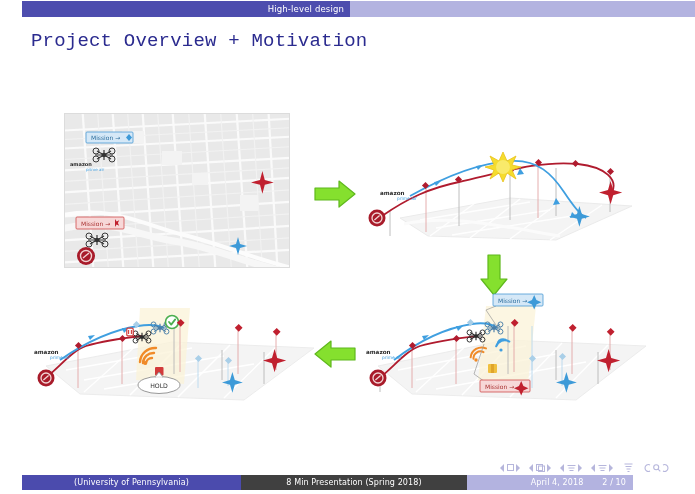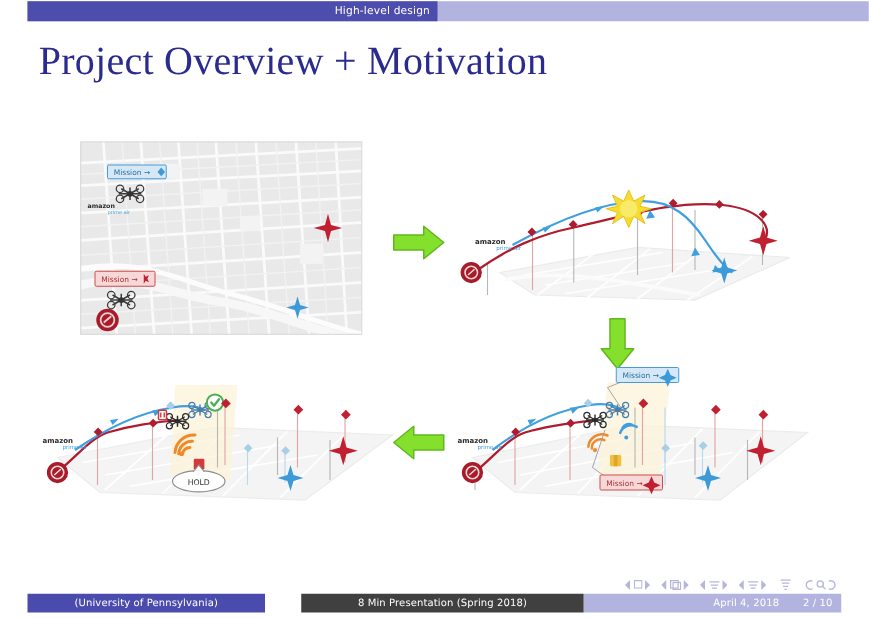--- a/index.html
+++ b/index.html
@@ -13,36 +13,36 @@
   
   .headbar{position:absolute;left:22px;top:1px;width:651px;height:16px;background:#b3b3e0;padding-left:46px;}
   .headbar-dark{position:absolute;left:0;top:0;width:328px;height:16px;background:#4d4dae;}
   .headbar-title{
     position:absolute;right:6px;top:1px;color:#ffffff;font-size:8.5px;
     letter-spacing:.15px;line-height:14px;white-space:nowrap;
   }
 
   
   .frametitle{
-    position:absolute;left:31px;top:30px;color:#2b2b8f;font-size:32px;
-    font-family:Liberation Serif, serif;
+    position:absolute;left:31px;top:30px;color:#2b2b8f;font-size:19px;
+    font-family:Liberation Mono, monospace;
     font-weight:400;letter-spacing:.2px;white-space:nowrap;
   }
 
   
   .fig{position:absolute;}
   .fig svg{display:block;}
 
   
   .footbar{position:absolute;left:22px;bottom:4px;width:651px;height:15px;}
   .seg{position:absolute;top:0;height:15px;display:flex;align-items:center;justify-content:center;
        color:#ffffff;font-size:8px;letter-spacing:.1px;white-space:nowrap;overflow:hidden;}
-  .seg-a{left:0;width:190px;background:#4b4bad;}
+  .seg-a{left:0;width:219px;background:#4b4bad;}
   .seg-b{left:219px;width:226px;background:#404040;}
-  .seg-c{left:445px;width:206px;background:#b3b3e0;}
+  .seg-c{left:445px;width:166px;background:#b3b3e0;}
   .seg-c-inner{position:absolute;right:7px;top:0;height:15px;display:flex;align-items:center;gap:19px;color:#fff;font-size:8px;}
 
   
   .navsyms{position:absolute;right:26px;bottom:22px;display:flex;align-items:center;gap:3px;
            color:#b6b6dc;font-size:8px;line-height:1;}
   .navgrp{display:flex;align-items:center;gap:1.5px;}
   .navsyms svg{display:block;}
 
   
   .logo{position:absolute;right:22px;bottom:40px;text-align:right;}

